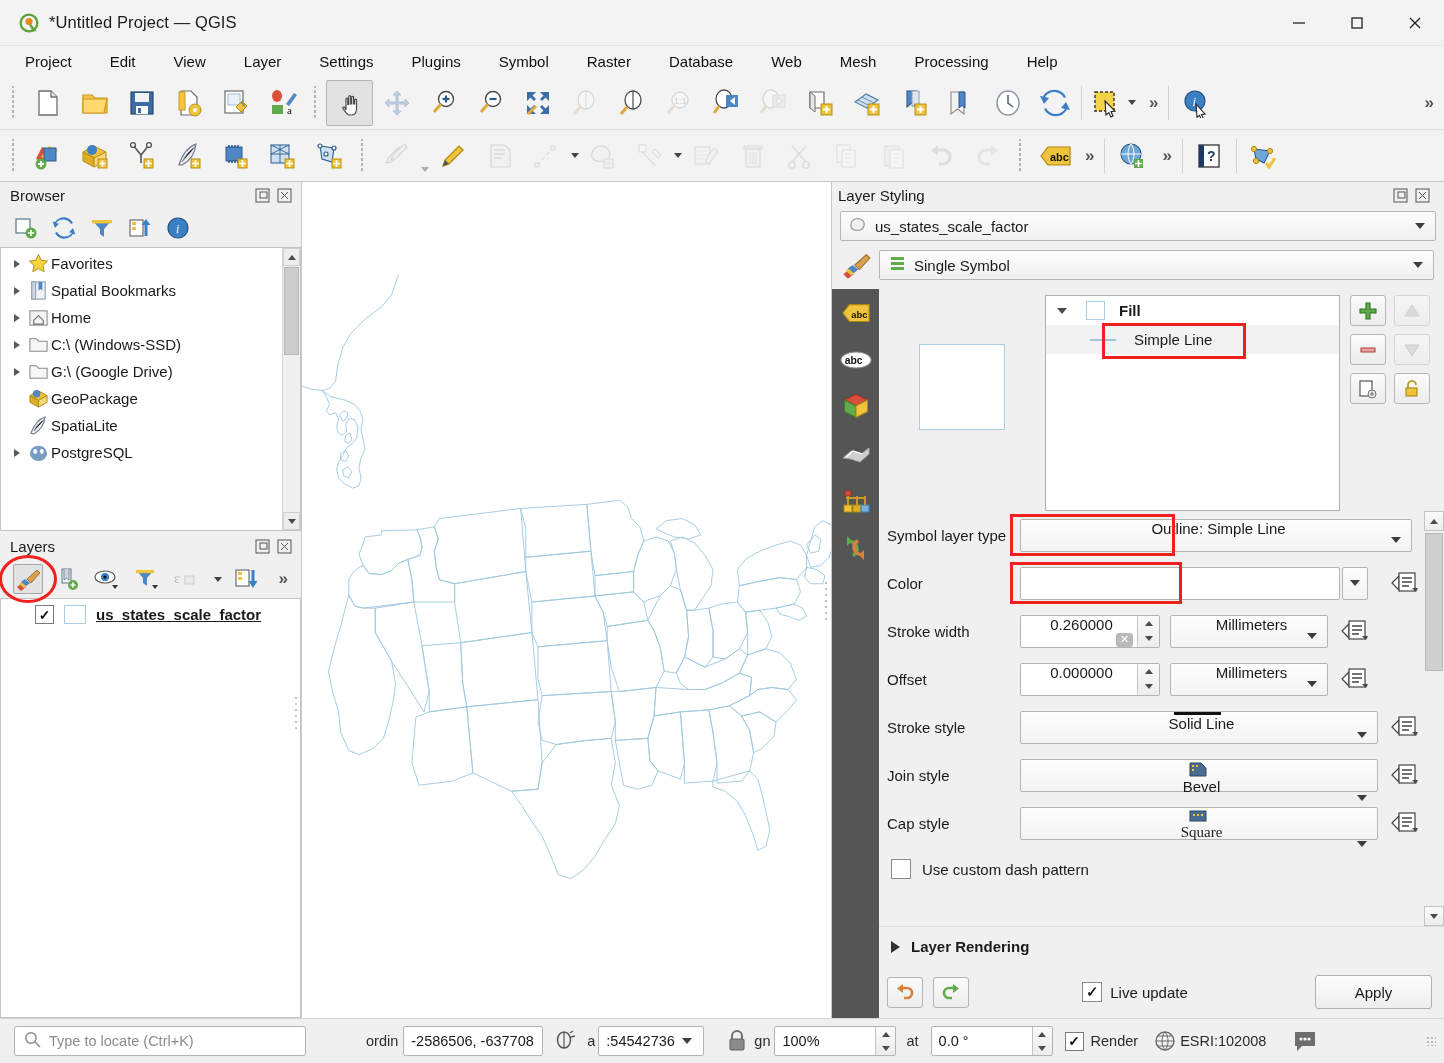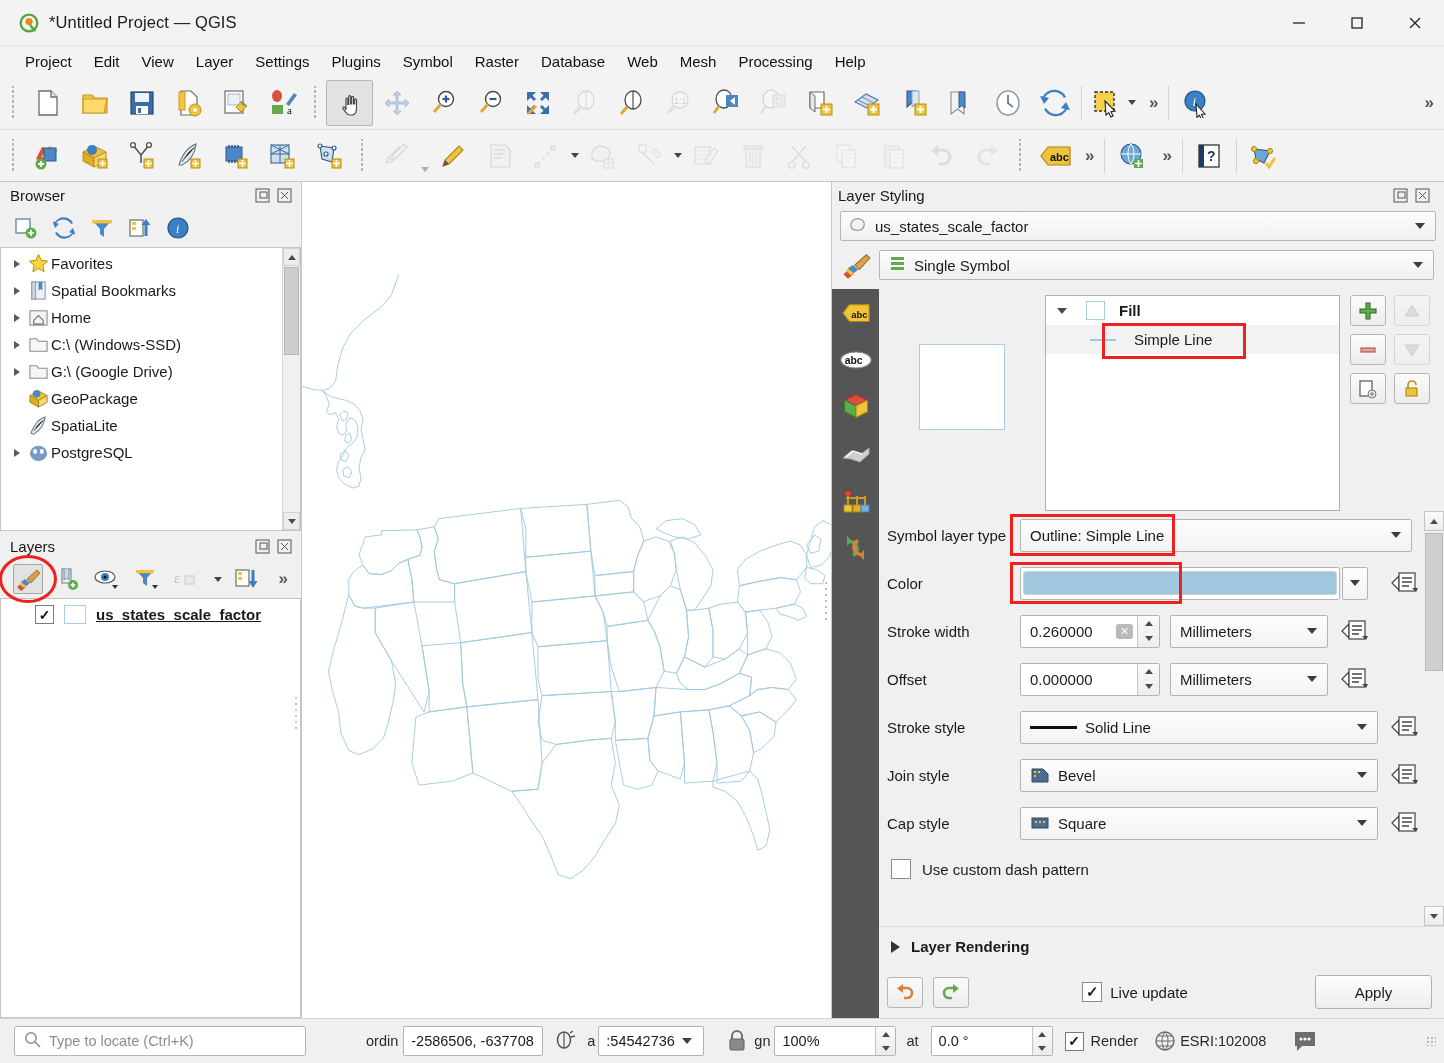--- a/index.html
+++ b/index.html
@@ -17,21 +17,21 @@
     border-bottom:1px solid #e4e4e4; flex:0 0 46px; position:relative;
   }
   .title-left{ display:flex; align-items:center; gap:9px; padding-left:18px;}
   .qgis-logo{ width:22px; height:22px; position:relative; }
   .qgis-logo svg{ display:block; }
   .title-text{ font-size:16.5px; color:#1b1b1b; letter-spacing:.1px;}
   .win-ctrls{ margin-left:auto; display:flex; height:46px;}
   .win-btn{ width:58px; height:46px; display:flex; align-items:center; justify-content:center; cursor:default;}
 
   
-  .menubar{ height:30px; display:flex; align-items:center; padding-left:14px; gap:0; background:#f3f3f3; flex:0 0 30px;}
+  .menubar{ height:30px; display:flex; align-items:center; padding-left:14px; gap:16px; background:#f3f3f3; flex:0 0 30px;}
   .menu-item{ padding:3px 11px; font-size:15px; color:#111; cursor:default; white-space:nowrap;}
 
   
   .toolbar{ height:54px; display:flex; align-items:center; background:#f3f3f3;
             border-bottom:1px solid #dcdcdc; flex:0 0 54px; padding-left:4px;}
   .toolbar.row2{ height:52px; flex:0 0 52px; border-bottom:1px solid #c8c8c8;}
   .grip{ width:10px; height:34px; margin:0 5px;
      background-image:radial-gradient(#b4b4b4 1px, transparent 1px);
      background-size:4px 5px; background-position:2px 3px; background-repeat:repeat-y;}
   .tb-btn{ width:47px; height:46px; display:flex; align-items:center; justify-content:center;
@@ -108,21 +108,21 @@
   .sym-btns{ width:94px; flex:0 0 94px; display:flex; flex-wrap:wrap; gap:8px; align-content:flex-start; padding-right:6px;}
   .sbtn{ width:36px;height:31px; background:linear-gradient(#fbfbfb,#ececec); border:1px solid #b6b6b6; border-radius:3px;
          display:flex;align-items:center;justify-content:center; cursor:default;}
   .sbtn.dis{ opacity:.45;}
 
   .prop-scroll{ flex:1; position:relative; overflow:hidden; padding-right:22px;}
   .prop-rows{ padding:0 0 0 0;}
   .prow{ display:flex; align-items:center; height:48px; padding-left:8px; gap:0;}
   .plabel{ width:135px; flex:0 0 135px; font-size:15px;}
   .inp{ background:linear-gradient(#fdfdfd,#f3f3f3); border:1px solid #b4b4b4; border-radius:2px; height:33px;
-        display:flex; align-items:center; padding:0 4px 0 9px; font-size:15px; cursor:default;}
+        display:flex; align-items:center; padding:0 4px 0 9px; font-size:15px; cursor:default;flex-direction:column;}
   .combo{ height:33px;}
   .spin{ width:140px; position:relative; padding-right:26px; background:#fff; border:1px solid #b4b4b4;}
   .spin .clr{ margin-left:auto; width:17px;height:15px;border-radius:3px;background:#b9b9b9;
               display:flex;align-items:center;justify-content:center;color:#fff;font-size:11px;}
   .spin-arrows{ position:absolute; right:0; top:0; bottom:0; width:22px; background:linear-gradient(#fafafa,#ededed);
                 border-left:1px solid #c4c4c4; display:flex; flex-direction:column;}
   .spin-arrows div{ flex:1; display:flex;align-items:center;justify-content:center;}
   .dataBtn{ width:34px;height:30px; margin-left:10px; display:flex;align-items:center;justify-content:center;cursor:default;}
   .chkrow{ display:flex; align-items:center; height:44px; padding-left:12px; gap:11px;}
   .chkbox{ width:20px;height:20px; border:1px solid #8a8a8a; background:#fff;}
@@ -1218,21 +1218,21 @@
                       <path d="M2 13l7-7v14z" fill="#fff" stroke="#444" stroke-width="1.2"></path>
                       <rect x="9" y="3" width="16" height="18" fill="#fff" stroke="#444" stroke-width="1.2"></rect>
                       <path d="M12 8h10M12 12h10M12 16h7" stroke="#444" stroke-width="1.3"></path>
                       <path d="M22 18l4 4 2-4z" fill="#444"></path>
                     </svg>
                 </span>
               </div>
 
               <div class="prow">
                 <span class="plabel" style="width:133px;flex:0 0 133px;">Cap style</span>
-                <span class="inp combo" style="flex:1;margin-right:0;">
+                <span class="inp combo" style="flex:1;margin-right:0;font-family:Liberation Serif, serif;">
                   <span style="margin-right:8px;display:inline-flex;">
                     <svg width="20" height="16" viewBox="0 0 20 16">
                         <rect x="2" y="3" width="16" height="10" fill="#4a6c90" stroke="#2c4660" stroke-width="1"></rect>
                         <rect x="5" y="6" width="2" height="2" fill="#f0c33c"></rect>
                         <rect x="9" y="6" width="2" height="2" fill="#f0c33c"></rect>
                         <rect x="13" y="6" width="2" height="2" fill="#f0c33c"></rect>
                       </svg>
                   </span>
                   <span>Square</span>
                   <span class="combo-arrow"></span>

